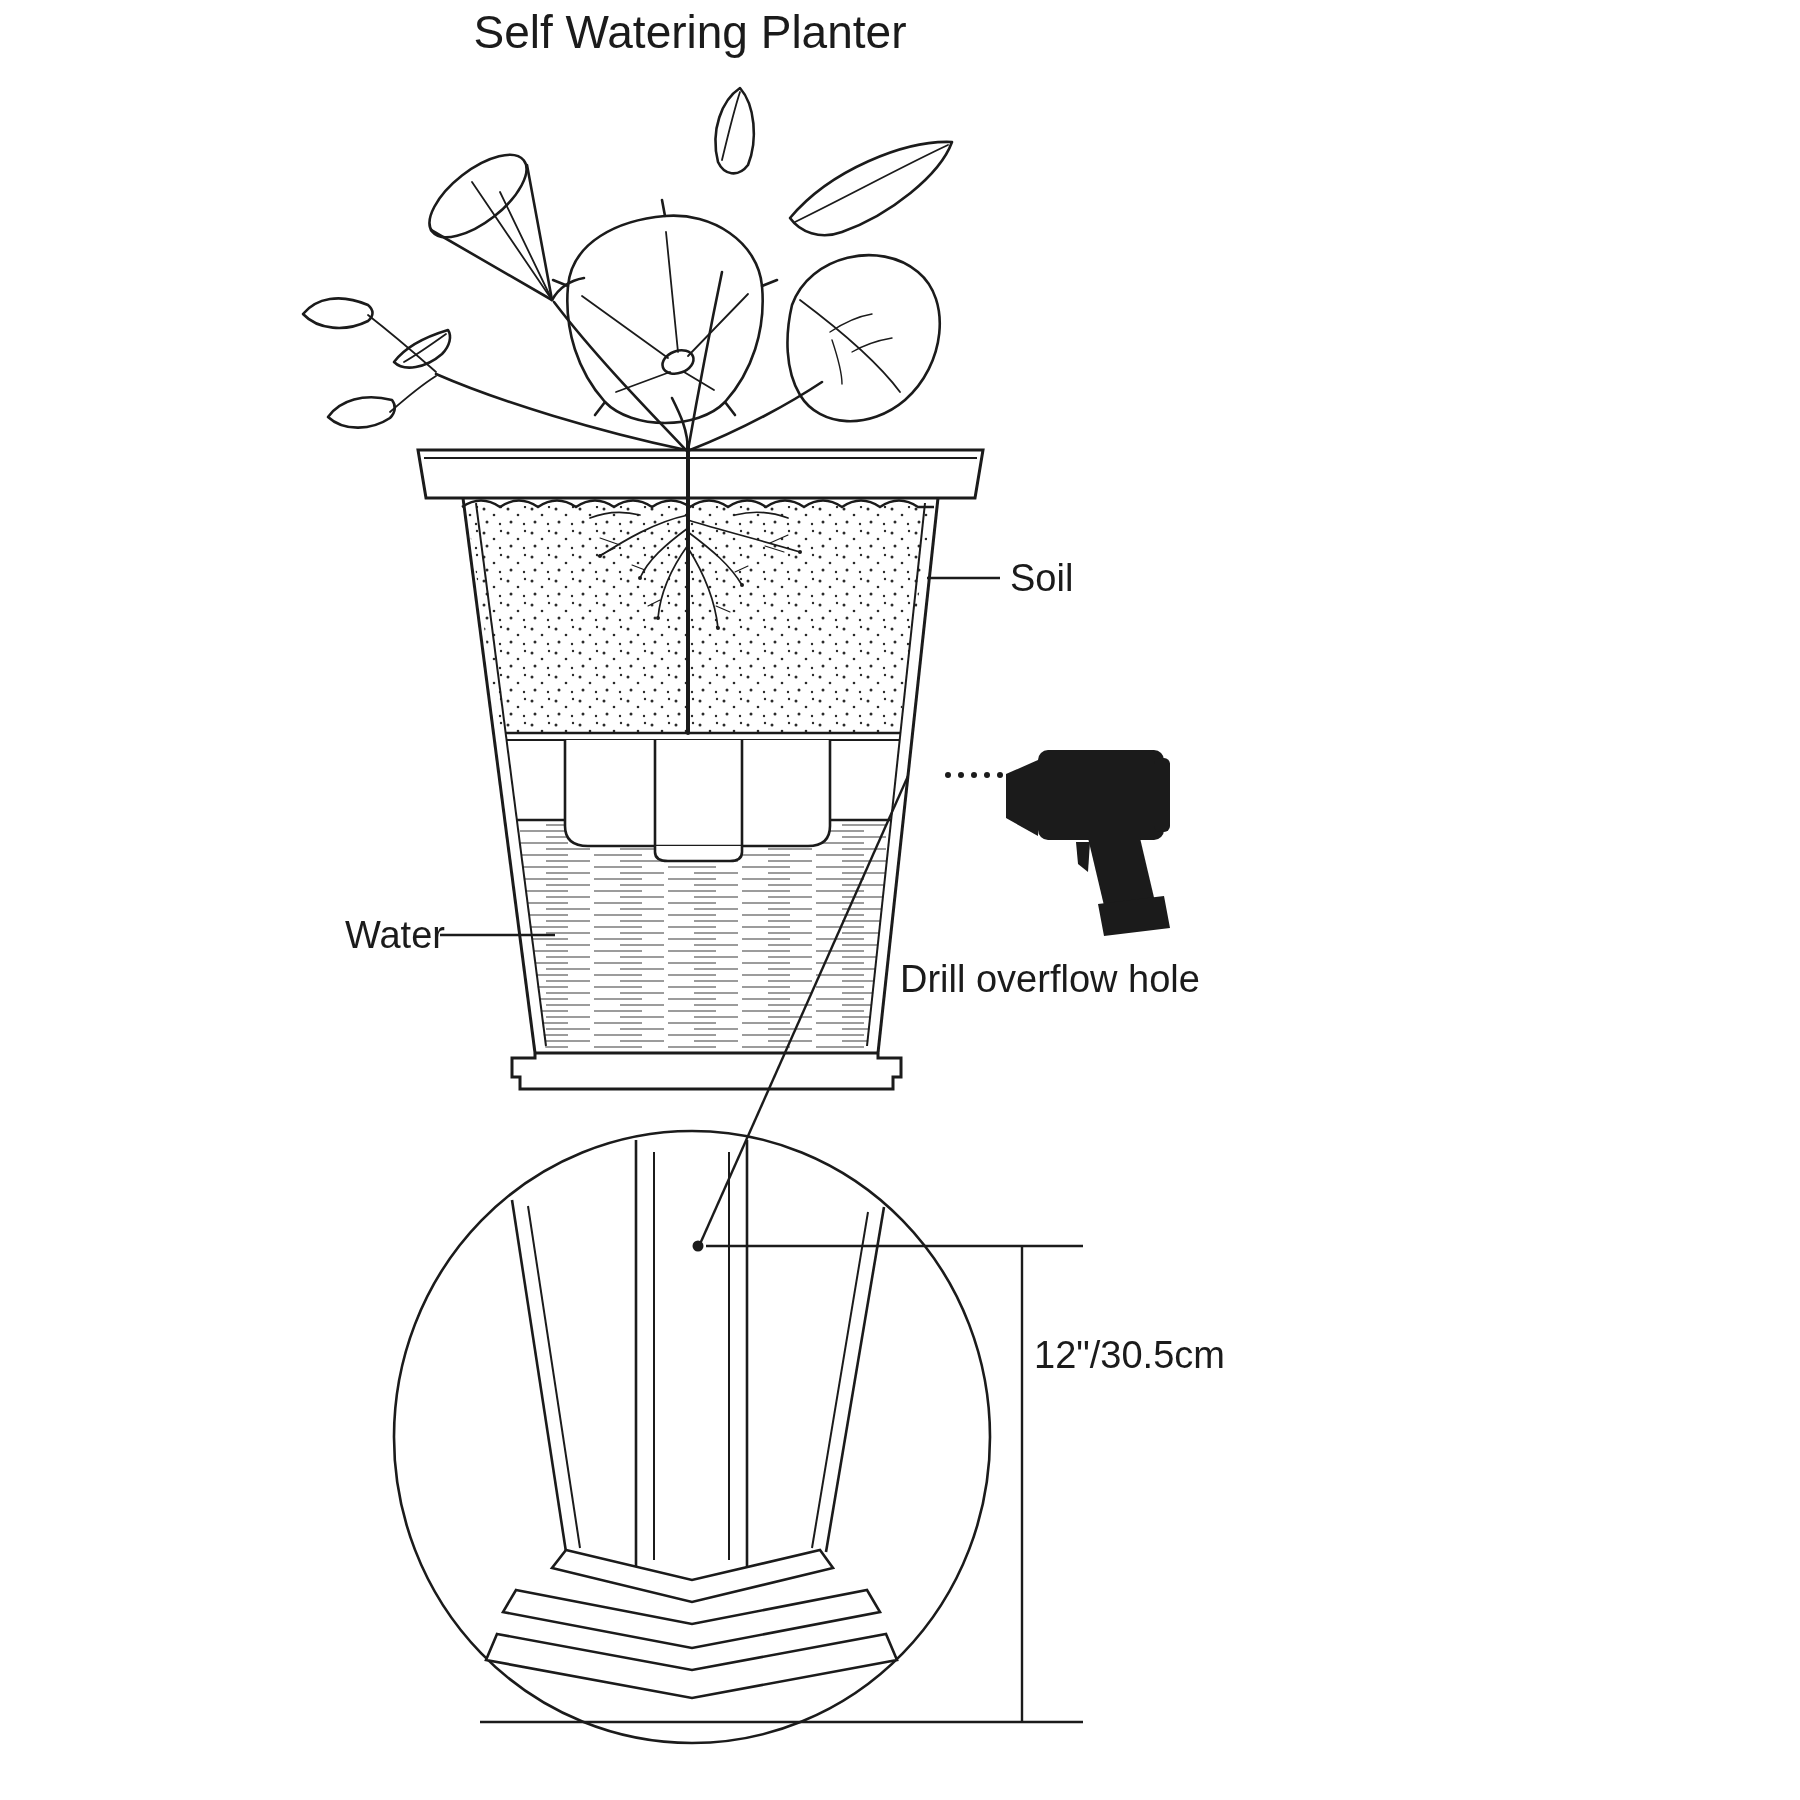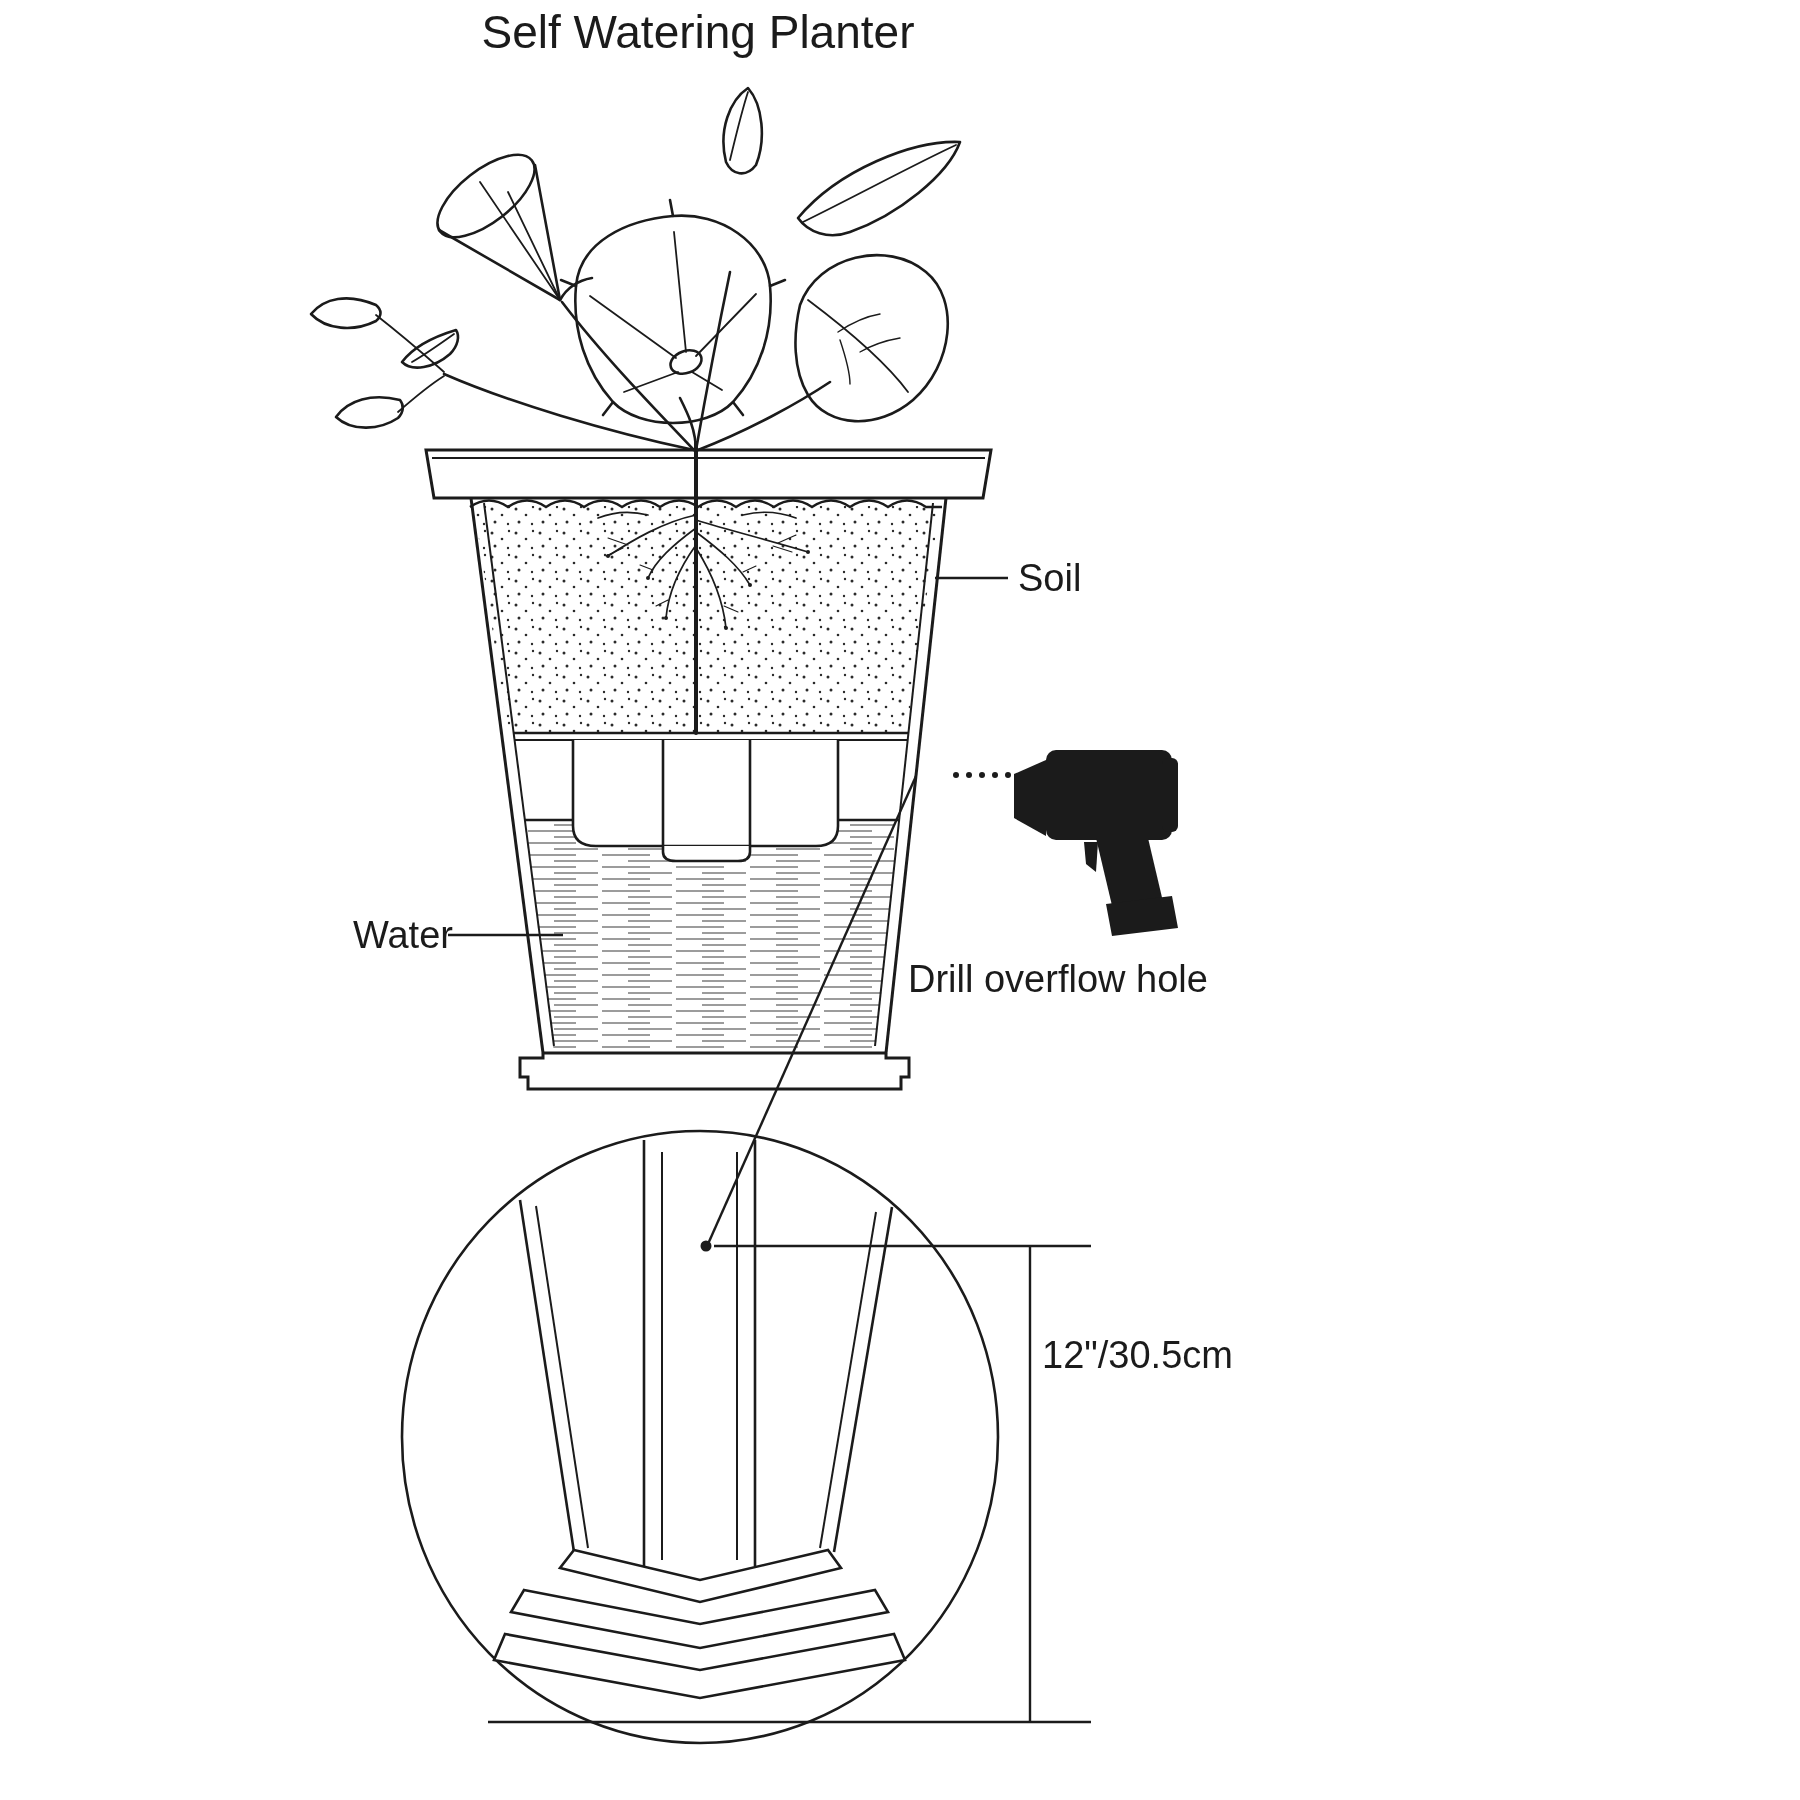--- a/index.html
+++ b/index.html
@@ -3,21 +3,20 @@
 <meta charset="utf-8">
 <style>
   html, body { margin: 0; padding: 0; background: #ffffff; }
   .canvas {
     position: relative;
     width: 1608px;
     height: 1800px;
     background: #ffffff;
     font-family: "Liberation Sans", sans-serif;
     overflow: hidden;
-    margin-left: 8px;
   }
   svg { display: block; }
   .ink-stroke { stroke: #1b1b1b; fill: none; }
   text { fill: #1b1b1b; font-family: "Liberation Sans", sans-serif; }
   .title-text { font-size: 46px; font-weight: 500; }
   .label-text { font-size: 38px; font-weight: 400; }
 </style>
 </head>
 <body>
 

